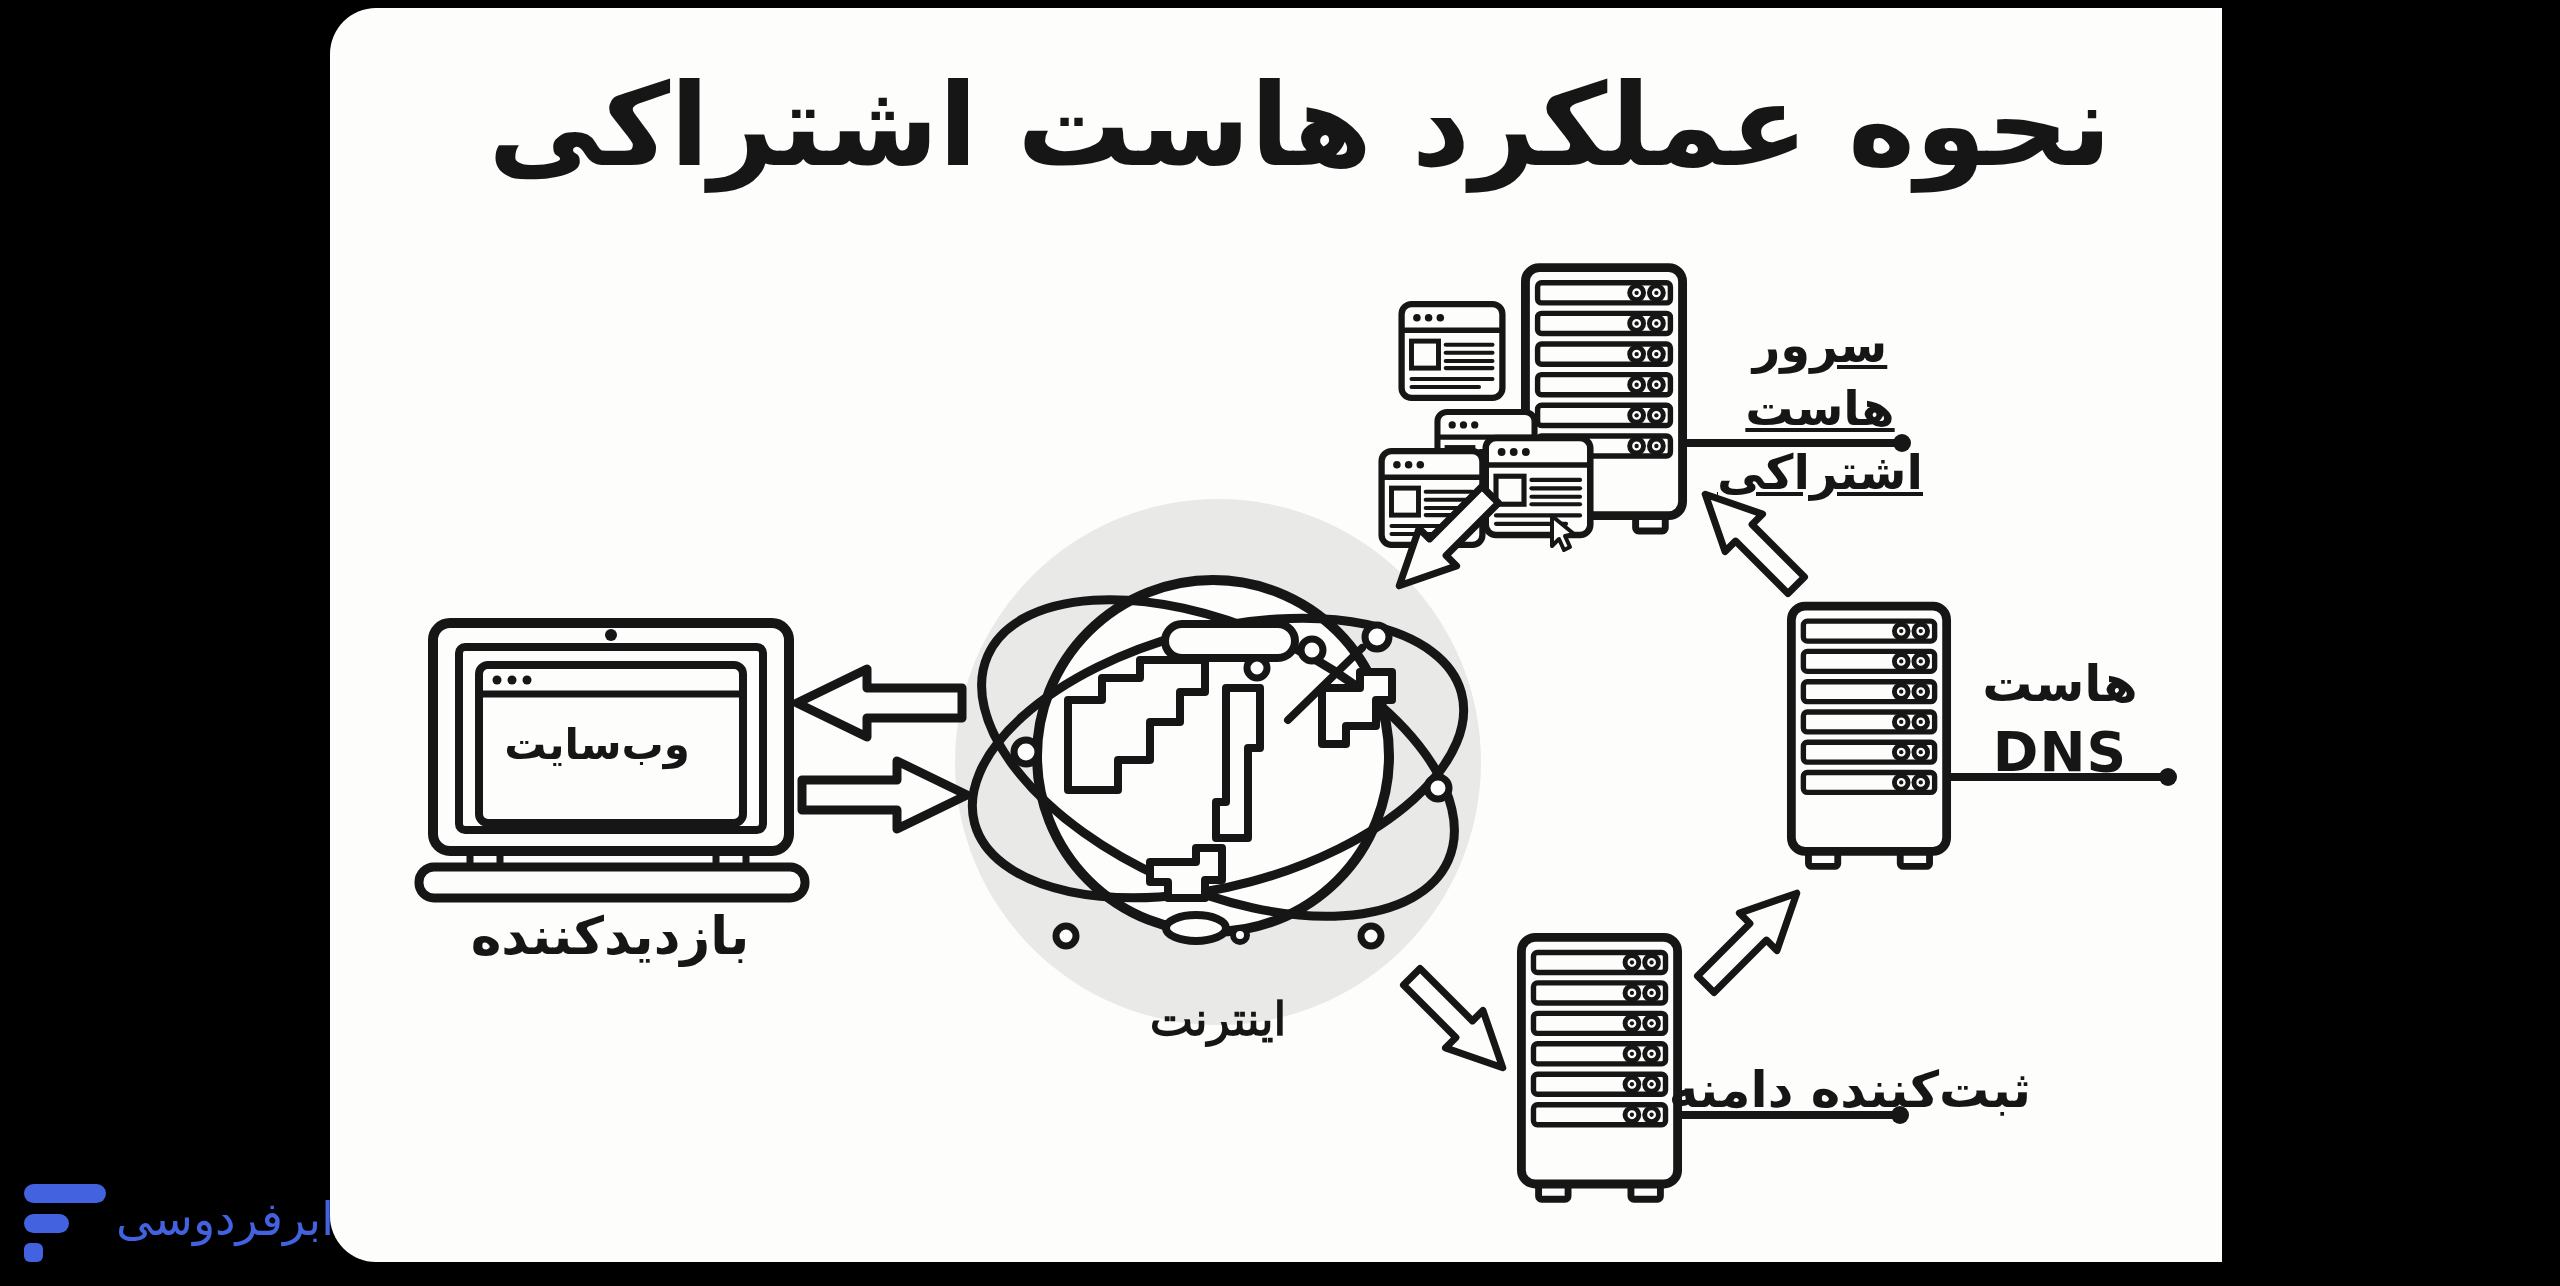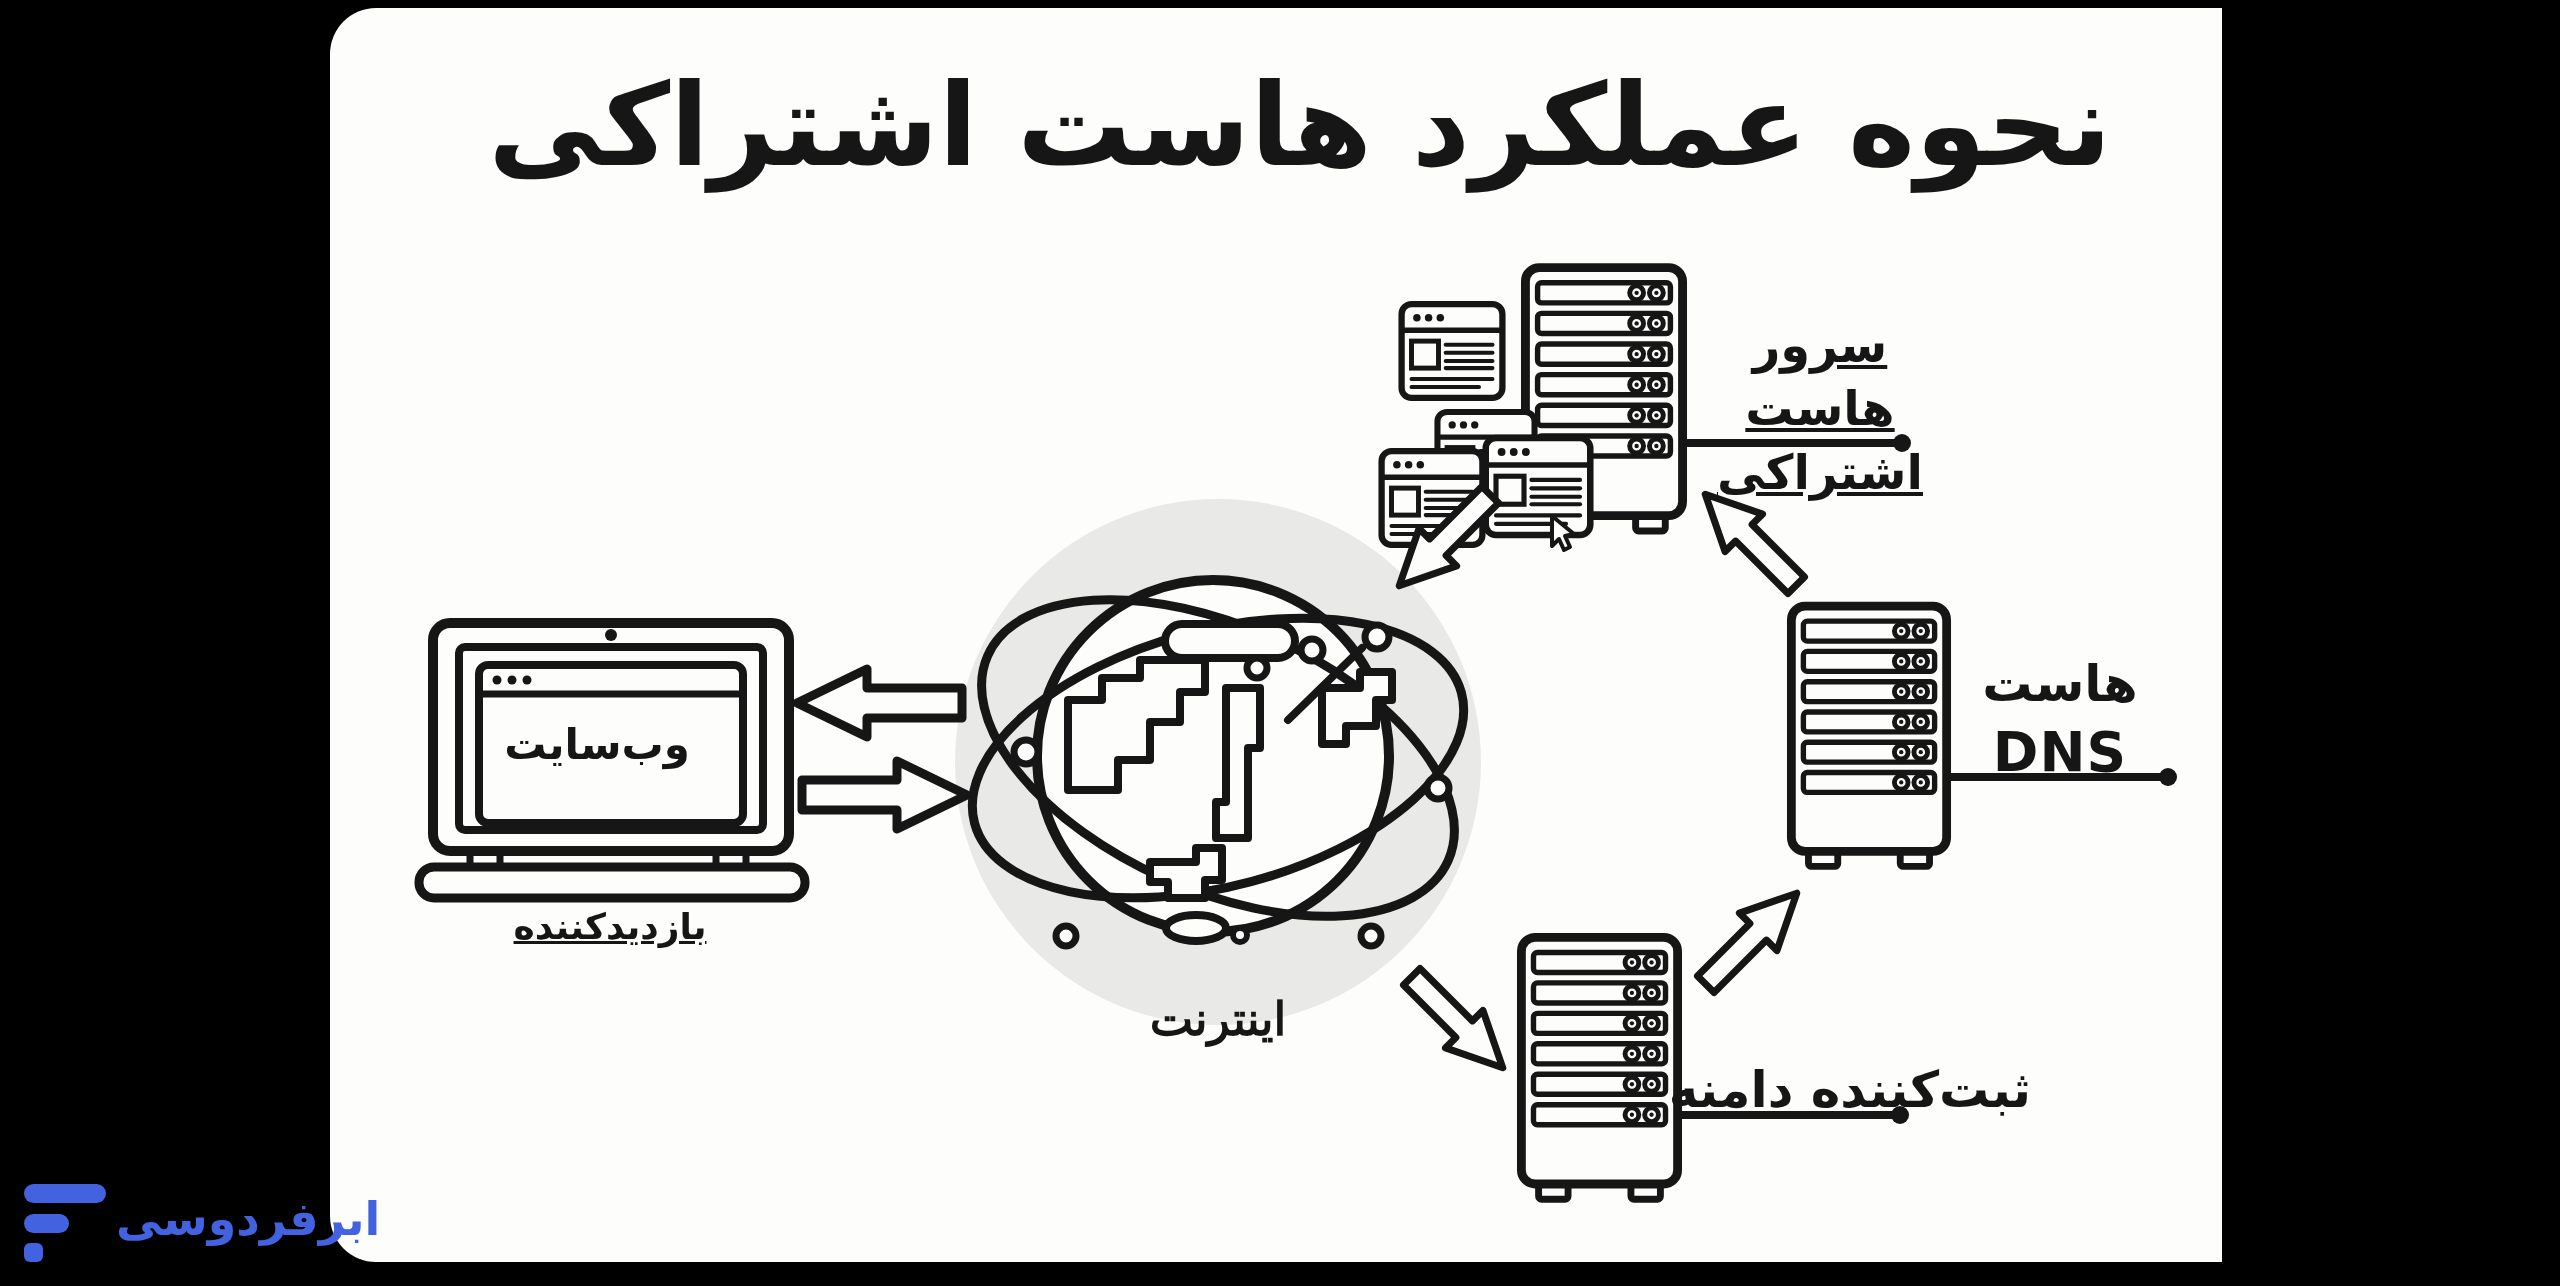--- a/index.html
+++ b/index.html
@@ -8,29 +8,29 @@
   .card{position:absolute;left:330px;top:8px;width:1940px;height:1254px;
         background:#fdfdfb;border-radius:46px;z-index:1;}
   .scene{position:absolute;left:0;top:0;z-index:2;}
   .lbl{position:absolute;z-index:3;font-weight:bold;color:#161616;text-align:center;}
   .title{left:330px;top:52px;width:1940px;font-size:114px;line-height:1.3;letter-spacing:0px;}
   .lbl-shared{left:1672px;top:314px;width:296px;font-size:48px;line-height:1.32;text-decoration:underline;}
   .lbl-dns{left:1958px;top:652px;width:204px;font-size:50px;line-height:1.3;}
   .lbl-dns .latin{font-size:55px;letter-spacing:1px;}
   .lbl-registrar{left:1650px;top:1038px;width:400px;font-size:50px;margin-top:23px;}
   .lbl-internet{left:1068px;top:992px;width:300px;font-size:46px;font-family:Liberation Serif, serif;}
-  .lbl-visitor{left:425px;top:906px;width:370px;font-size:36px;text-decoration:underline;}
+  .lbl-visitor{left:425px;top:906px;width:370px;font-size:52px;}
   .lbl-website{left:464px;top:720px;width:266px;font-size:42px;}
   .logo{position:absolute;left:24px;top:1184px;z-index:4;display:flex;align-items:flex-start;}
   .logo-mark{position:relative;width:84px;height:80px;}
   .logo-mark .bar{position:absolute;left:0;background:#4262e0;border-radius:10px;height:19px;}
   .logo-mark .b1{top:0;width:82px;}
   .logo-mark .b2{top:30px;width:45px;}
   .logo-mark .b3{top:59px;width:19px;border-radius:6px;}
-  .logo-text{margin-left:8px;margin-top:8px;font-size:46px;font-weight:bold;color:#4262e0;}
+  .logo-text{margin-left:8px;margin-top:8px;font-size:46px;font-weight:normal;color:#4262e0;}
   
   .st10f{fill:#fdfdfb;stroke:#161616;stroke-width:10;stroke-linejoin:round;stroke-linecap:round;}
   .st9f{fill:#fdfdfb;stroke:#161616;stroke-width:9;stroke-linejoin:round;stroke-linecap:round;}
   .st8f{fill:#fdfdfb;stroke:#161616;stroke-width:8;stroke-linejoin:round;stroke-linecap:round;}
   .st7f{fill:#fdfdfb;stroke:#161616;stroke-width:7;stroke-linejoin:round;stroke-linecap:round;}
   .st6f{fill:#fdfdfb;stroke:#161616;stroke-width:6;stroke-linejoin:round;stroke-linecap:round;}
   .st55f{fill:#fdfdfb;stroke:#161616;stroke-width:5.5;stroke-linejoin:round;}
   .st9{fill:none;stroke:#161616;stroke-width:9;stroke-linejoin:round;stroke-linecap:round;}
   .st8{fill:none;stroke:#161616;stroke-width:8;stroke-linecap:round;}
   .st7{fill:none;stroke:#161616;stroke-width:7;stroke-linecap:round;}

